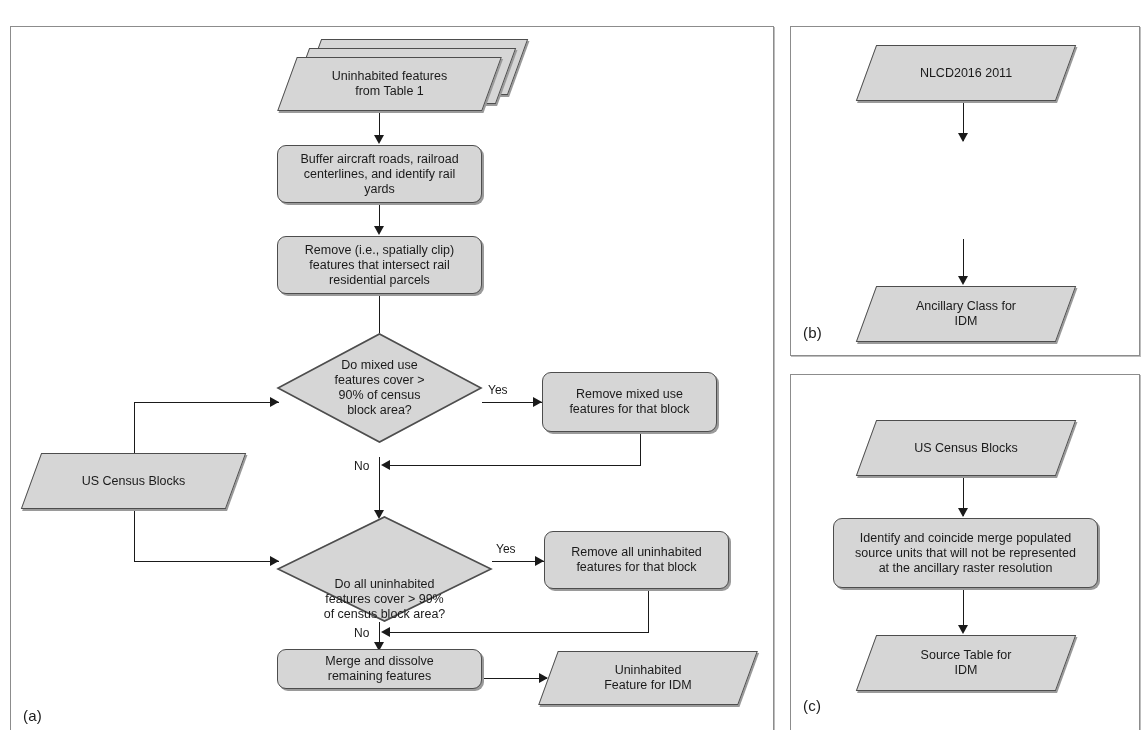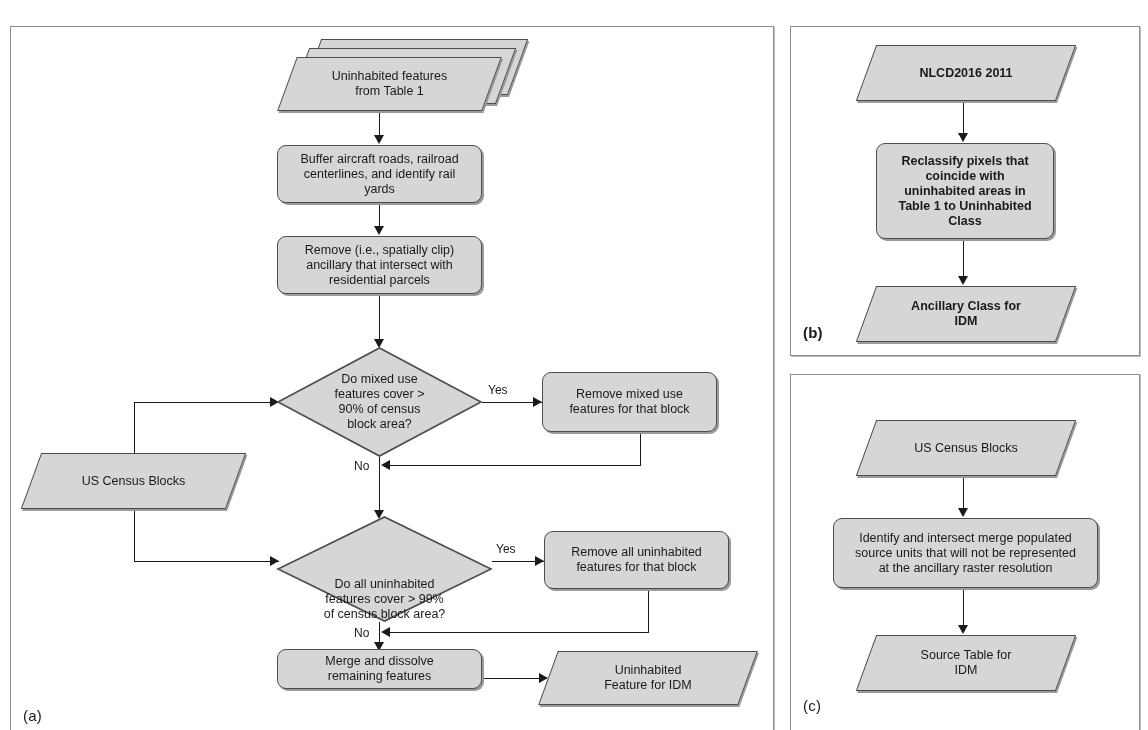--- a/index.html
+++ b/index.html
@@ -20,21 +20,21 @@
     margin-top: 16px;
   }
   .panel {
     position: absolute;
     background: #ffffff;
     border: 1px solid #8c8c8c;
     box-sizing: border-box;
     box-shadow: 1px 1px 0 0 #bdbdbd;
   }
   #panel-a { left: 10px;  top: 10px;  width: 764px;  height: 712px; }
-  #panel-b { left: 790px; top: 10px;  width: 350px;  height: 330px; font-weight: bold; }
+  #panel-b { left: 790px; top: 10px;  width: 350px;  height: 330px; }
   #panel-c { left: 790px; top: 358px; width: 350px;  height: 358px; }
 
   .panel-label {
     position: absolute;
     font-size: 15px;
     color: #1a1a1a;
     letter-spacing: 0.2px;
   }
 
   
@@ -174,28 +174,28 @@
       <span>Buffer aircraft roads, railroad
 centerlines, and identify rail
 yards</span>
     </div>
 
     <div class="vline" style="left:368px; top:176px; height:30px;"></div>
     <div class="arrow-down" style="left:363px; top:199px;"></div>
 
     <div class="node process" style="left:266px; top:209px; width:205px; height:58px;">
       <span>Remove  (i.e., spatially clip)
-ancillary that intersect with
+features that intersect rail
 residential parcels</span>
     </div>
 
     <div class="vline" style="left:368px; top:267px; height:52px;"></div>
     <div class="arrow-down" style="left:363px; top:312px;"></div>
 
-    <div class="node decision" style="left:266px; top:320px; width:205px; height:110px;justify-content:center;">
+    <div class="node decision" style="left:266px; top:306px; width:205px; height:110px;justify-content:center;">
       <span class="dia-bg"></span>
       <svg class="dia-outline" viewBox="0 0 205 110" preserveAspectRatio="none">
         <polygon points="102.5,1 204,55 102.5,109 1,55" fill="none" stroke="#4d4d4d" stroke-width="1.6" vector-effect="non-scaling-stroke"></polygon>
       </svg>
       <span class="dia-txt">Do mixed use
 features cover &gt;
 90% of census
 block area?</span>
     </div>
 
@@ -274,27 +274,20 @@
   <div class="panel" id="panel-b">
 
     <div class="node data-shape" style="left:75px; top:18px; width:200px; height:56px;">
       <span class="para-bg"></span>
       <span class="para-txt">NLCD2016  2011</span>
     </div>
 
     <div class="vline" style="left:172px; top:74px; height:40px;"></div>
     <div class="arrow-down" style="left:167px; top:106px;"></div>
 
-    <div class="node process" style="left:85px; top:116px; width:178px; height:96px;">
-      <span>Reclassify pixels that
-coincide with
-uninhabited  areas  in
-Table  1 to Uninhabited
-Class</span>
-    </div>
 
     <div class="vline" style="left:172px; top:212px; height:44px;"></div>
     <div class="arrow-down" style="left:167px; top:249px;"></div>
 
     <div class="node data-shape" style="left:75px; top:259px; width:200px; height:56px;">
       <span class="para-bg"></span>
       <span class="para-txt">Ancillary Class for
 IDM</span>
     </div>
 
@@ -305,21 +298,21 @@
 
     <div class="node data-shape" style="left:75px; top:45px; width:200px; height:56px;">
       <span class="para-bg"></span>
       <span class="para-txt">US Census Blocks</span>
     </div>
 
     <div class="vline" style="left:172px; top:101px; height:40px;"></div>
     <div class="arrow-down" style="left:167px; top:133px;"></div>
 
     <div class="node process" style="left:42px; top:143px; width:265px; height:70px;">
-      <span>Identify and intersect merge populated
+      <span>Identify and coincide merge populated
 source units that will not be represented
 at the ancillary raster resolution</span>
     </div>
 
     <div class="vline" style="left:172px; top:213px; height:44px;"></div>
     <div class="arrow-down" style="left:167px; top:250px;"></div>
 
     <div class="node data-shape" style="left:75px; top:260px; width:200px; height:56px;">
       <span class="para-bg"></span>
       <span class="para-txt">Source Table for

